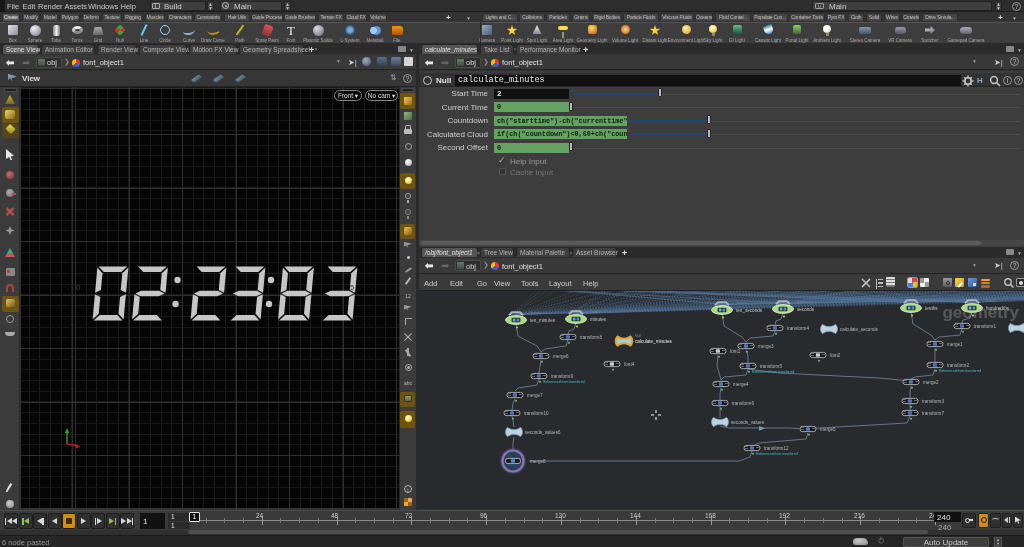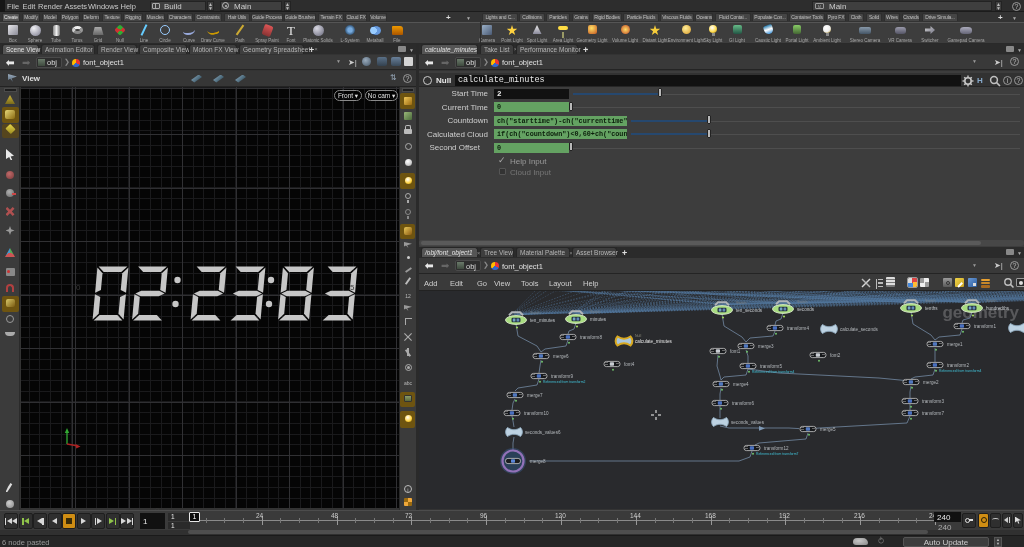--- a/index.html
+++ b/index.html
@@ -515,28 +515,28 @@
     <div class="pl" style="left:380px;top:116.0px;width:108px">Countdown</div>
     <div class="grn" style="left:494px;top:115.5px;width:133px;height:10px">ch("starttime")-ch("currenttime")</div>
     <div class="sld" style="left:631px;top:120.5px;width:389px"></div>
     <div class="abs" style="left:631px;top:119.5px;width:78px;height:2px;background:#26486f"></div>
     <div class="hdl" style="left:707px;top:115.0px"></div>
     <div class="pl" style="left:380px;top:129.5px;width:108px">Calculated Cloud</div>
     <div class="grn" style="left:494px;top:129px;width:133px;height:10px">if(ch("countdown")&lt;0,60+ch("countd</div>
     <div class="sld" style="left:631px;top:134px;width:389px"></div>
     <div class="abs" style="left:631px;top:133px;width:78px;height:2px;background:#26486f"></div>
     <div class="hdl" style="left:707px;top:128.5px"></div>
-    <div class="pl" style="left:372px;top:143.0px;width:108px">Second Offset</div>
+    <div class="pl" style="left:380px;top:143.0px;width:108px">Second Offset</div>
     <div class="grn" style="left:494px;top:142.5px;width:75px;height:10px">0</div>
     <div class="sld" style="left:573px;top:147.5px;width:447px"></div>
     <div class="hdl" style="left:569px;top:142.0px"></div>
     <div class="abs" style="left:498px;top:155px;color:#aaa;font-size:9px">✓</div>
     <div class="abs" style="left:510px;top:156.5px;color:#9a9a9a;font-size:8px">Help Input</div>
     <div class="abs" style="left:499px;top:168px;width:7px;height:7px;background:#333;border:1px solid #555;border-radius:1px"></div>
-    <div class="abs" style="left:510px;top:168px;color:#777;font-size:8px">Cloud Input</div>
+    <div class="abs" style="left:510px;top:168px;color:#777;font-size:8px">Cache Input</div>
     <div class="abs" style="left:419px;top:240px;width:605px;height:6px;background:#474747;border-radius:3px"></div>
     <div class="abs" style="left:421px;top:241px;width:560px;height:4px;background:#5a5a5a;border-radius:2px"></div>
     <div class="abs" style="left:419px;top:246.5px;width:605px;height:11px;background:#2b2b2b"></div>
     <div class="tab act" style="left:421px;top:247px;height:10px;width:57px;font-style:italic;">/obj/font_object1<span class="x">×</span></div>
     <div class="tab" style="left:480px;top:247px;height:10px;width:34px;">Tree View<span class="x">×</span></div>
     <div class="tab" style="left:516px;top:247px;height:10px;width:54px;">Material Palette<span class="x">×</span></div>
     <div class="tab" style="left:572px;top:247px;height:10px;width:45px;">Asset Browser<span class="x">×</span></div>
     <div class="abs" style="left:622px;top:248px;color:#ddd;font-size:9px;font-weight:bold">+</div>
     <div class="abs" style="left:1006px;top:249px;width:8px;height:6px;background:#888;border-radius:1px"></div>
     <div class="abs" style="left:1017px;top:250px;color:#aaa;font-size:5px">▼</div>

